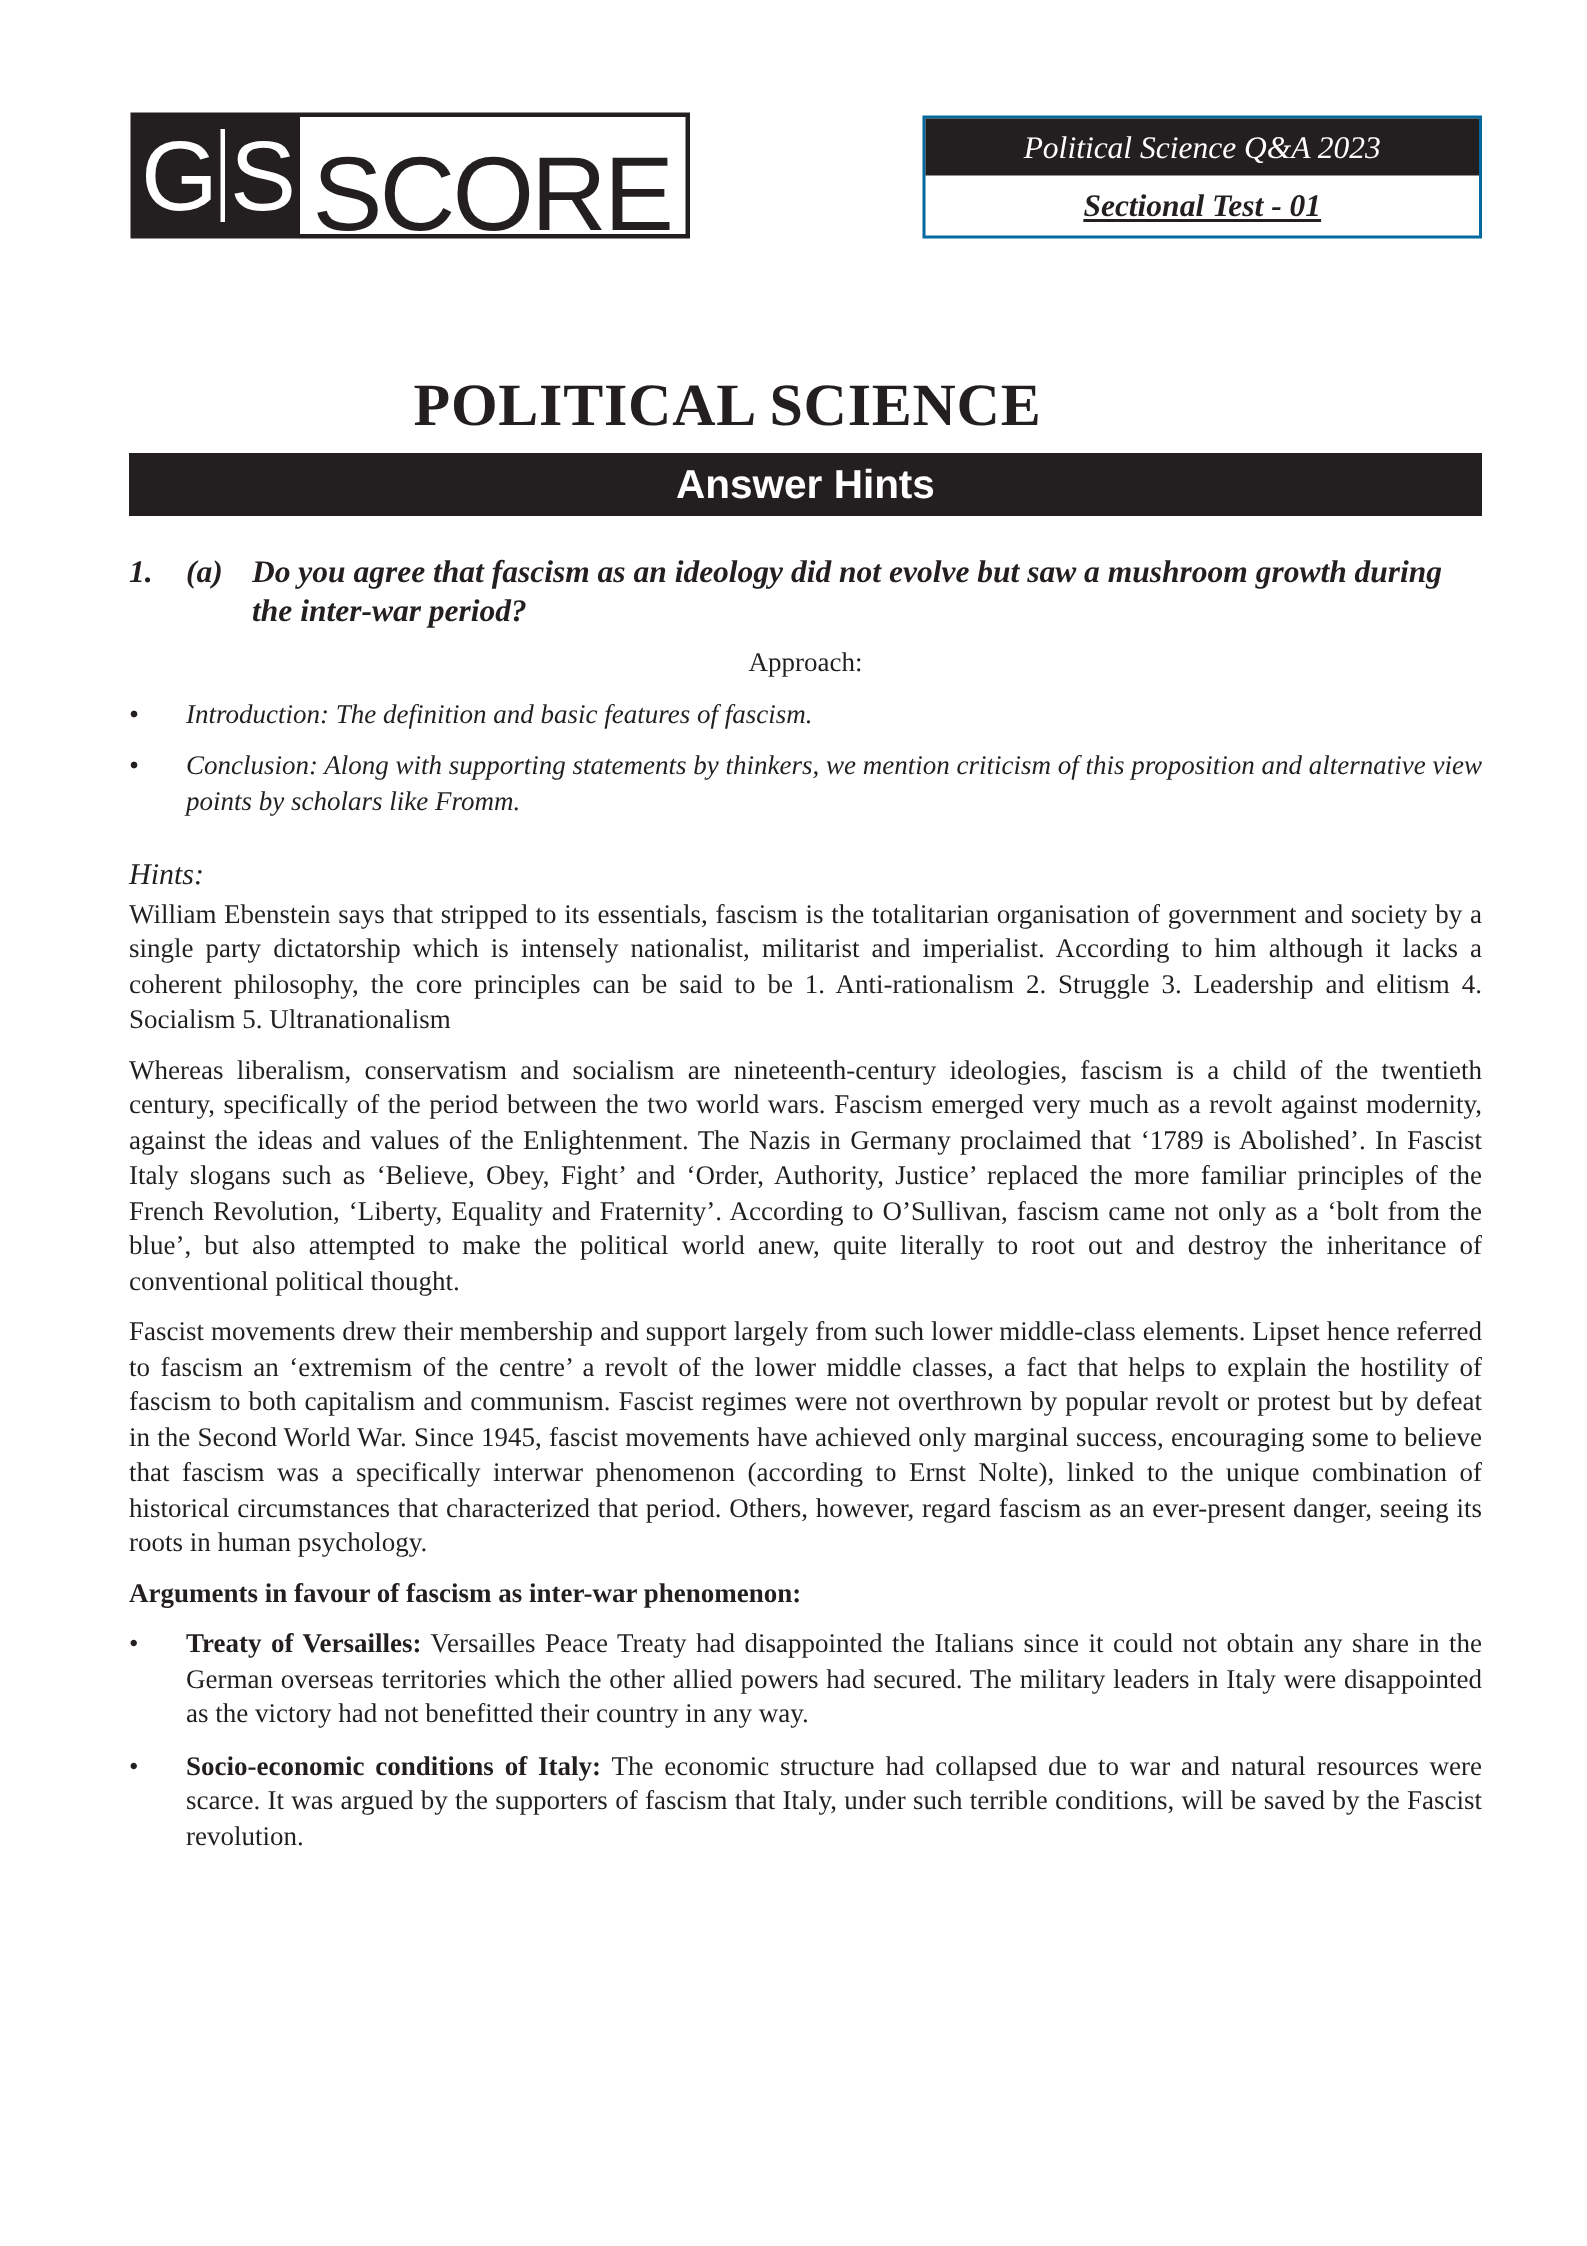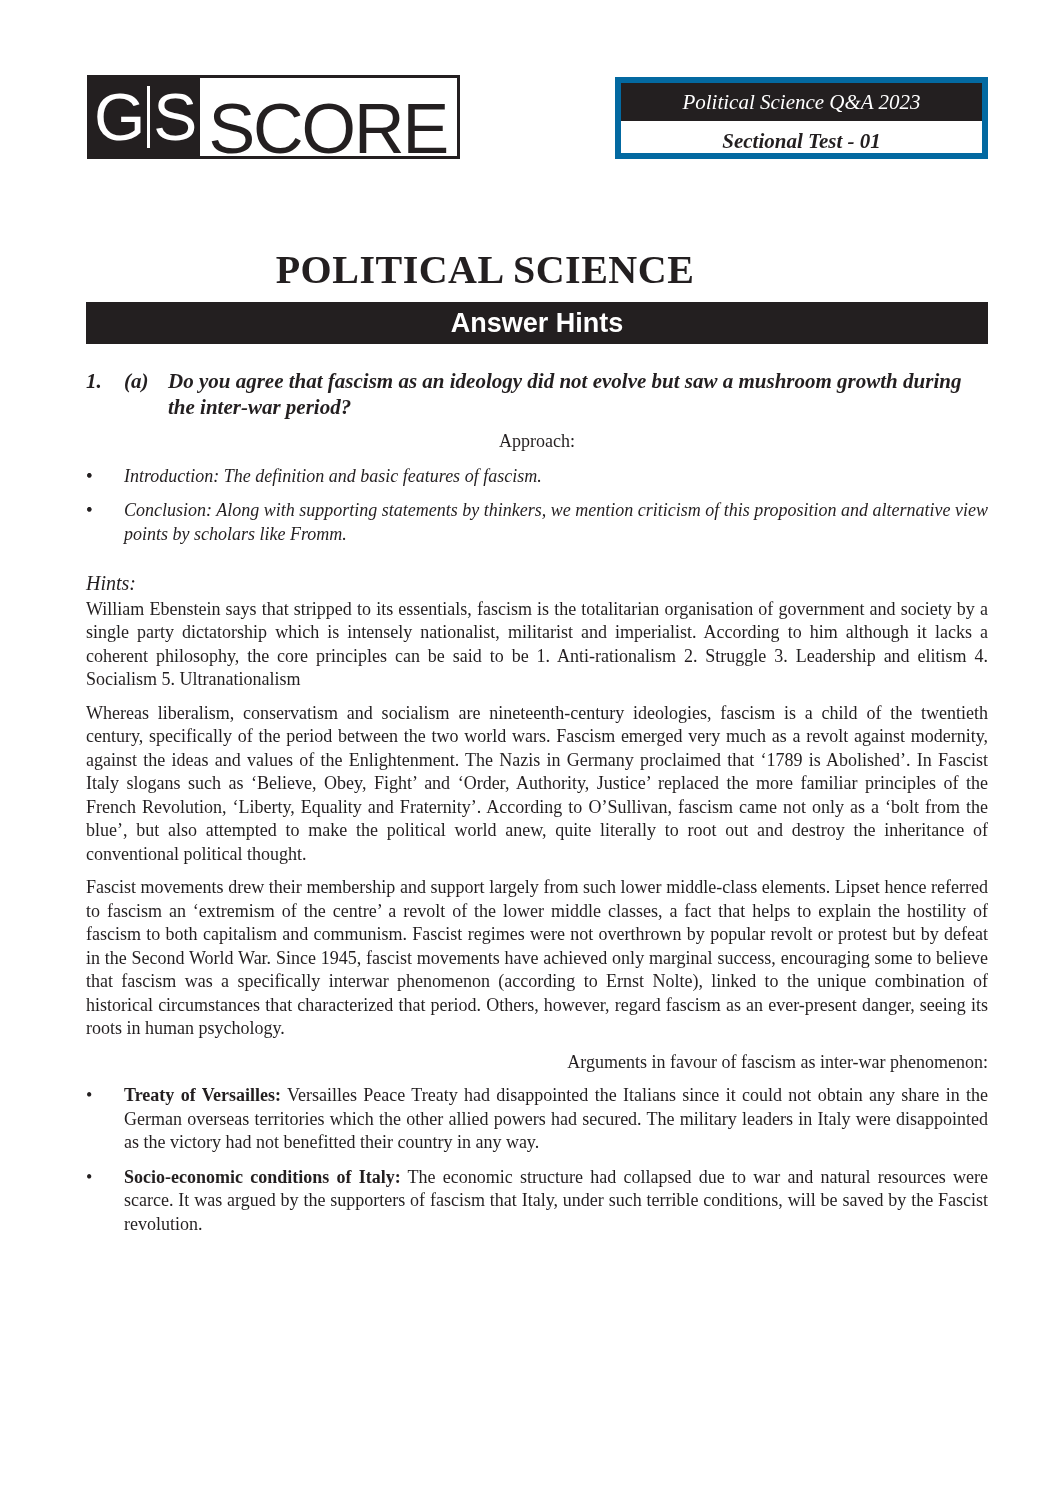--- a/index.html
+++ b/index.html
@@ -1,37 +1,37 @@
 <!DOCTYPE html>
 <html><head>
   <meta charset="utf-8">
   <style>
     html, body { margin: 0; padding: 0; background: #ffffff; }
     body { width: 1058px; height: 1497px; position: relative; overflow: hidden; color: #231f20; }
     .logo { position: absolute; left: 87px; top: 75px; height: 84px; display: flex; border: 3px solid #231f20; box-sizing: border-box; }
     .logo-gs { background: #231f20; color: #fff; font-family: "Liberation Sans", sans-serif; font-size: 66px; line-height: 78px; display: flex; align-items: center; padding: 0 4px; letter-spacing: -1px; }
     .logo-gs .sep { display: inline-block; width: 3px; height: 62px; background: #fff; margin: 0 3px; }
     .logo-score { color: #231f20; font-family: "Liberation Sans", sans-serif; font-size: 70px; line-height: 78px; padding: 12px 10px 0 8px; letter-spacing: -2px; }
-    .series-box { position: absolute; left: 615px; top: 77px; width: 373px; height: 82px; border: 6px solid #0369a1; box-sizing: border-box; }
+    .series-box { position: absolute; left: 615px; top: 77px; width: 373px; height: 82px; border: 2px solid #0369a1; box-sizing: border-box; }
     .series-top { background: #231f20; color: #fff; height: 38px; display: flex; align-items: center; justify-content: center; font-family: "Liberation Serif", serif; font-style: italic; font-size: 21px; }
-    .series-bottom { height: 40px; display: flex; align-items: center; justify-content: center; font-family: "Liberation Serif", serif; font-style: italic; font-weight: bold; font-size: 21px; }
+    .series-bottom { height: 40px; display: flex; align-items: center; justify-content: center; font-family: "Liberation Serif", serif; font-style: italic; font-weight: bold; font-size: 21px; text-decoration: underline; }
     .main-title { position: absolute; left: 0; width: 970px; top: 246px; text-align: center; font-family: "Liberation Serif", serif; font-weight: bold; font-size: 40px; letter-spacing: 0.5px; }
     .hints-bar { position: absolute; left: 86px; top: 302px; width: 902px; height: 42px; background: #231f20; color: #fff; display: flex; align-items: center; justify-content: center; font-family: "Liberation Sans", sans-serif; font-weight: bold; font-size: 27px; text-align: center; }
     .content { position: absolute; left: 86px; top: 368px; width: 902px; font-family: "Liberation Serif", serif; font-size: 18px; line-height: 23.5px; }
     .question { display: flex; font-weight: bold; font-style: italic; font-size: 21px; line-height: 26px; margin-bottom: 10px; }
     .question .qnum { width: 38px; flex-shrink: 0; }
     .question .qpart { width: 44px; flex-shrink: 0; }
     .approach { margin: 0 0 6px 0; text-align: center; }
     .bullets { list-style: none; margin: 0; padding: 0; }
     .bullets li { position: relative; padding-left: 38px; margin-bottom: 11px; text-align: justify; }
     .bullets li .dot { position: absolute; left: 0; top: 0; }
     .bullets.approach-list li { font-style: italic; }
     .hints-label { font-style: italic; font-size: 20px; margin: 26px 0 2px 0; }
     p.para { margin: 0 0 10px 0; text-align: justify; }
-    .args-heading { font-weight: normal; margin: 0 0 10px 0; text-align: right; }
+    .args-heading { font-weight: bold; margin: 0 0 10px 0; }
     b.lead { font-weight: bold; }
   </style>
 </head>
 <body>
 
 <div class="logo">
   <div class="logo-gs">
     <span style="display: flex; align-items: center;">
         <span>G</span>
         <span class="sep"></span>

